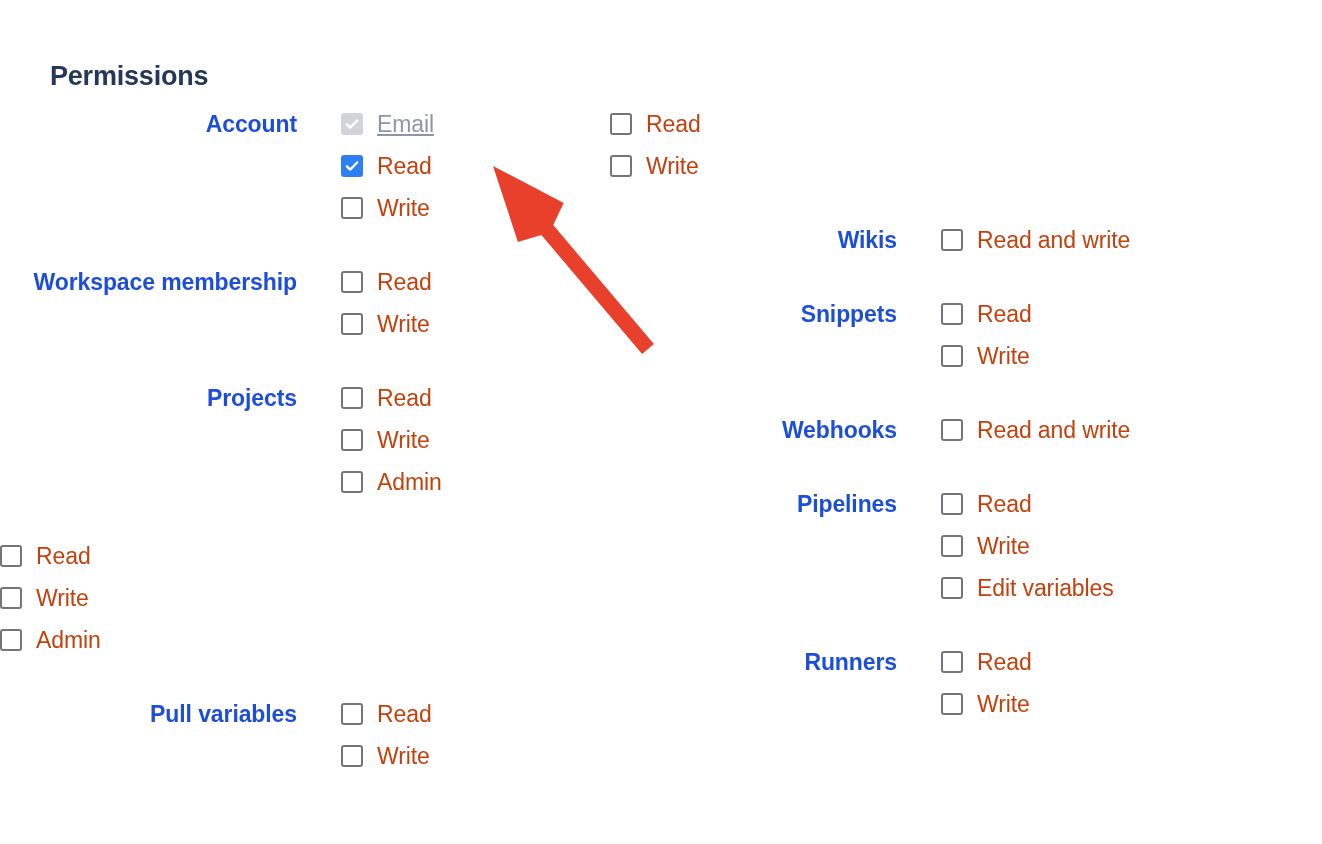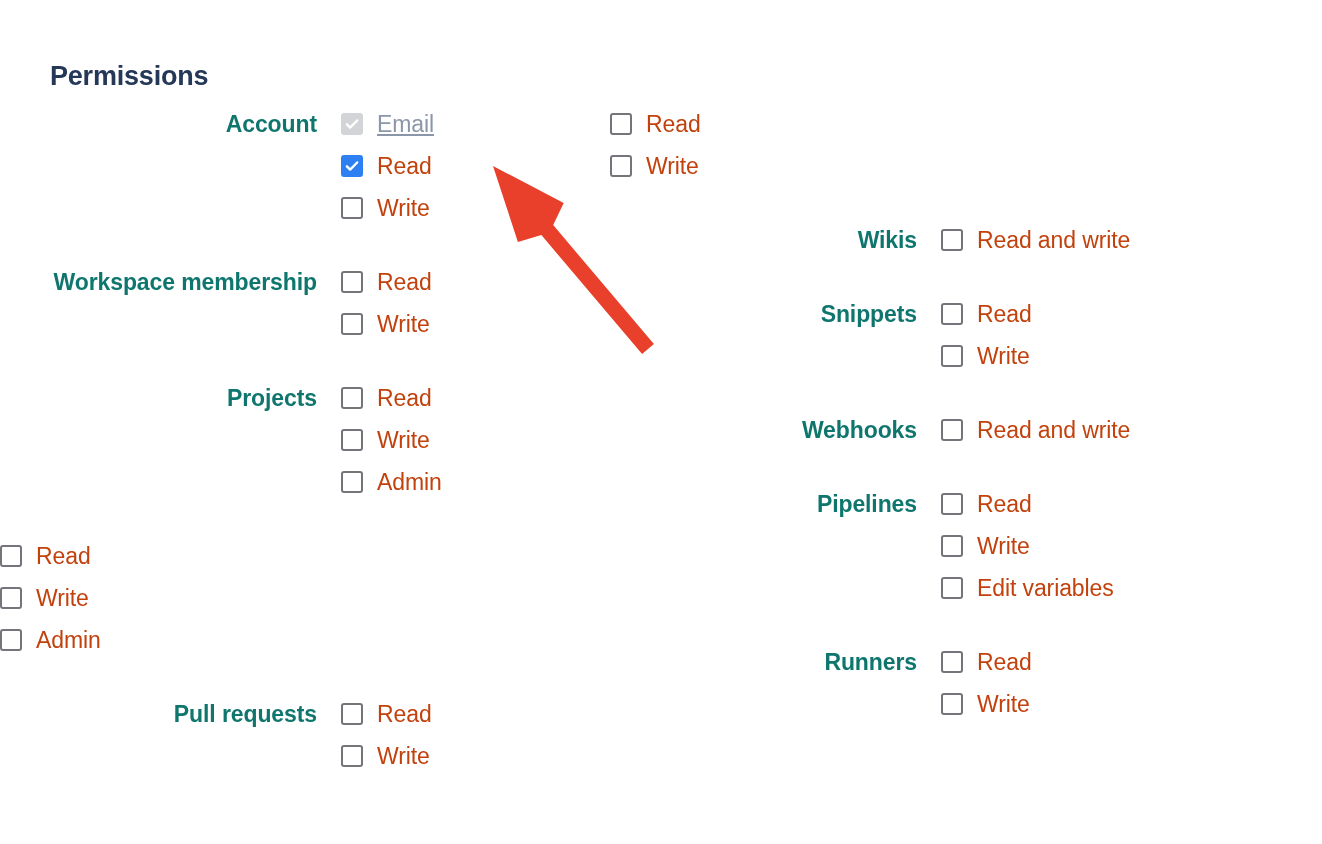--- a/index.html
+++ b/index.html
@@ -53,25 +53,25 @@
     display: flex;
     align-items: flex-start;
     margin-bottom: 32px;
   }
   .perm-group:last-child { margin-bottom: 0; }
 
   .group-label {
     text-align: right;
     font-size: 23px;
     font-weight: bold;
-    color: #0f766e;
+    color: #1d4ed8;
     line-height: 42px;
     letter-spacing: -0.1px;
     flex: 0 0 auto;
-    padding-right: 24px;
+    padding-right: 44px;
     box-sizing: border-box;
   }
   .column.left  .group-label { width: 341px; }
   .column.right .group-label { width: 331px; }
 
   .group-options {
     flex: 1 1 auto;
     padding-top: 0;
   }
 
@@ -209,21 +209,21 @@
               <span class="cbox unchecked"></span>
               <span class="option-label">Write</span>
             </div>
             <div class="option-row">
               <span class="cbox unchecked"></span>
               <span class="option-label">Admin</span>
             </div>
           </div>
         </div>
         <div class="perm-group">
-          <div class="group-label">Pull requests</div>
+          <div class="group-label">Pull variables</div>
           <div class="group-options">
             <div class="option-row">
               <span class="cbox unchecked"></span>
               <span class="option-label">Read</span>
             </div>
             <div class="option-row">
               <span class="cbox unchecked"></span>
               <span class="option-label">Write</span>
             </div>
           </div>

